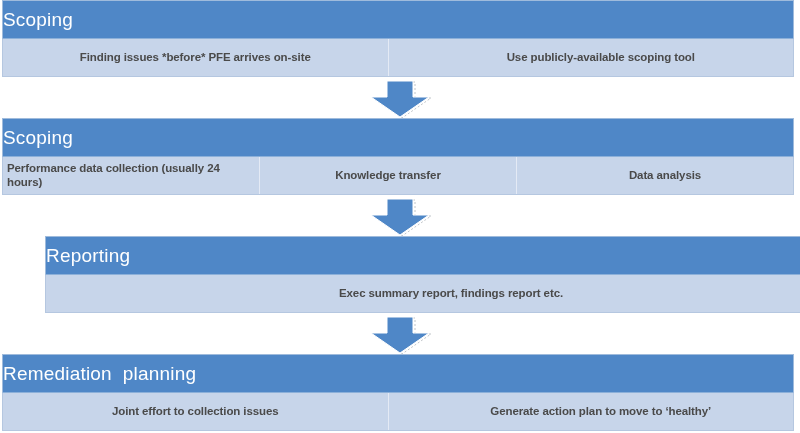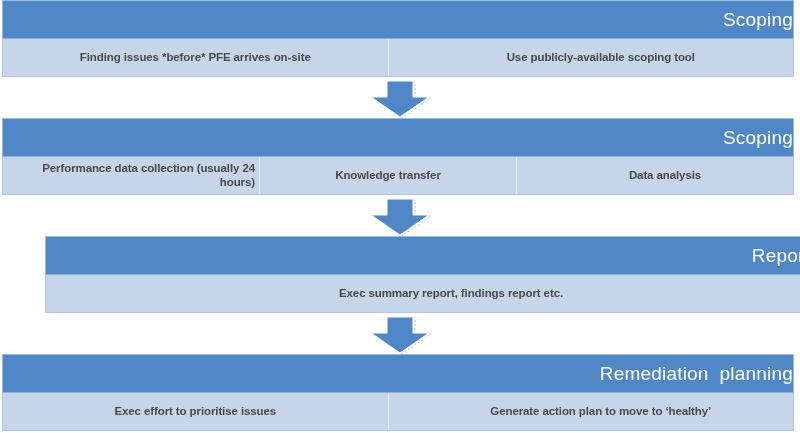--- a/index.html
+++ b/index.html
@@ -30,21 +30,21 @@
   }
   .stage-header {
     position: relative;
     height: 38px;
     background: #4F87C7;
     border: 1px solid #9FBBDC;
     border-bottom: none;
     box-sizing: border-box;
     display: flex;
     align-items: center;
-    justify-content: flex-end;
+    justify-content: flex-start;
   }
   .stage-title {
     color: #ffffff;
     font-size: 19px;
     font-weight: 400;
     letter-spacing: 0.2px;
     line-height: 1;
     white-space: pre;
   }
   .stage-row {
@@ -55,21 +55,21 @@
     border-top: 1px solid #8CB0D9;
     box-sizing: border-box;
     display: flex;
     align-items: stretch;
   }
   .cell {
     flex: 1 1 0;
     display: flex;
     align-items: center;
     justify-content: center;
-    text-align: right;
+    text-align: left;
     padding: 0 4px;
     box-sizing: border-box;
     border-right: 1px solid #E4EAF5;
   }
   .cell:last-child {
     border-right: none;
     padding-left: 24px;
   }
   .cell-label {
     color: #4A4A4A;
@@ -159,21 +159,21 @@
       <polygon points="20,2 46,2 46,18 62,18 33,38 4,18 20,18" fill="#4F87C7" stroke="#ffffff" stroke-width="1"></polygon>
     </svg>
   </div>
 
   <div class="stage" style="top:354px;">
     <div class="stage-header">
       <span class="stage-title">Remediation  planning</span>
     </div>
     <div class="stage-row">
       <div class="cell">
-        <span class="cell-label">Exec effort to prioritise issues</span>
+        <span class="cell-label">Joint effort to collection issues</span>
       </div>
       <div class="cell">
         <span class="cell-label">Generate action plan to move to ‘healthy’</span>
       </div>
     </div>
   </div>
 
 </div>
 
 </body></html>

